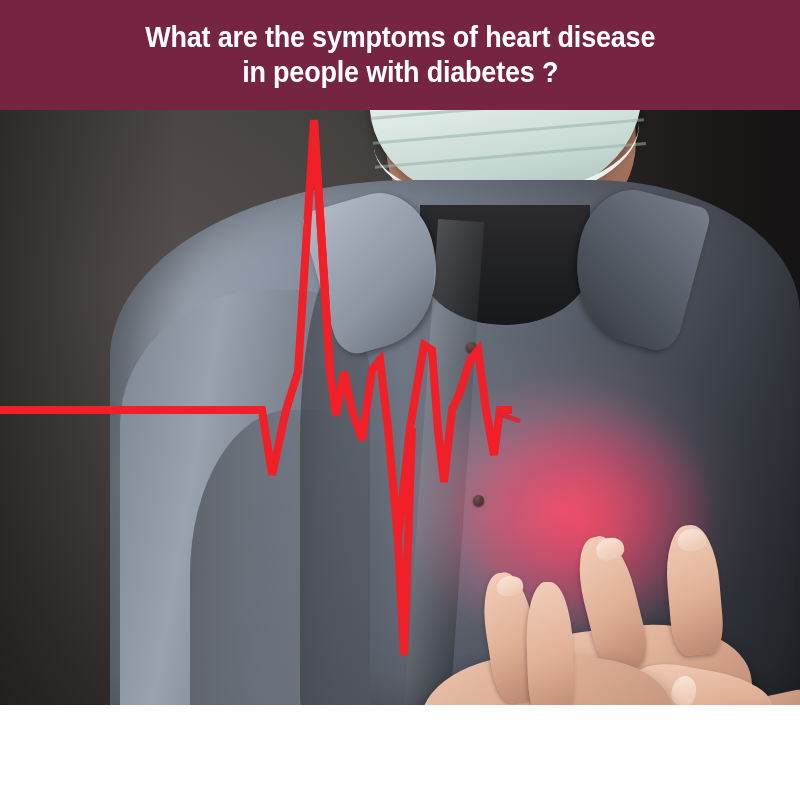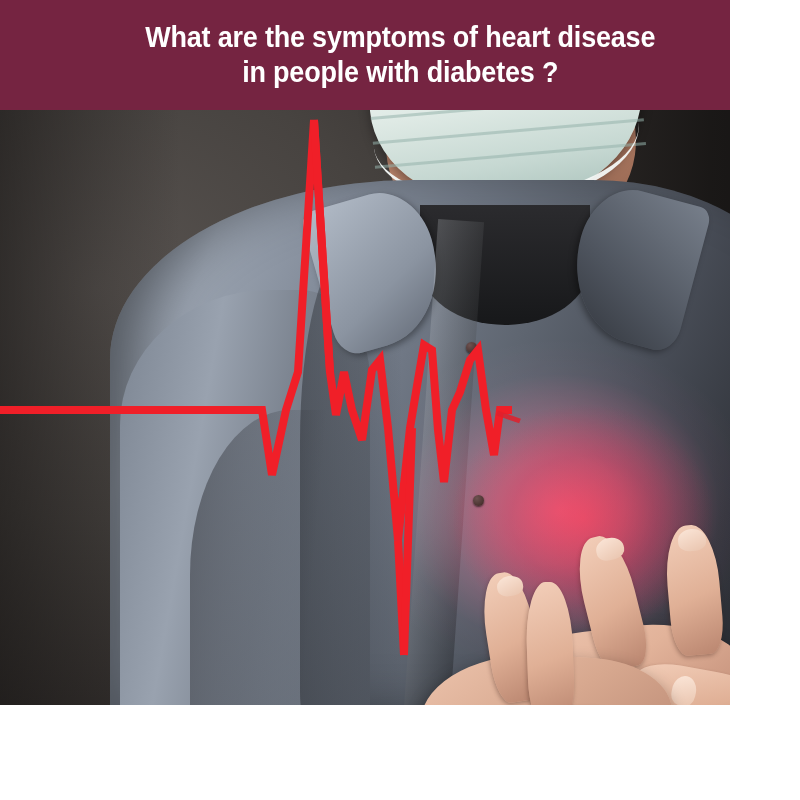--- a/index.html
+++ b/index.html
@@ -7,21 +7,21 @@
 
   html, body {
     width:800px; height:800px;
     overflow:hidden;
     background:#ffffff;
     font-family:"Liberation Sans", sans-serif;
   }
 
   .poster {
     position:relative;
-    width:730px; height:800px;
+    width:800px; height:800px;
     background:#ffffff;
     overflow:hidden;
   }
 
   
   .header-band {
     position:absolute;
     left:0; top:0;
     width:800px; height:110px;
     background:#752441;

